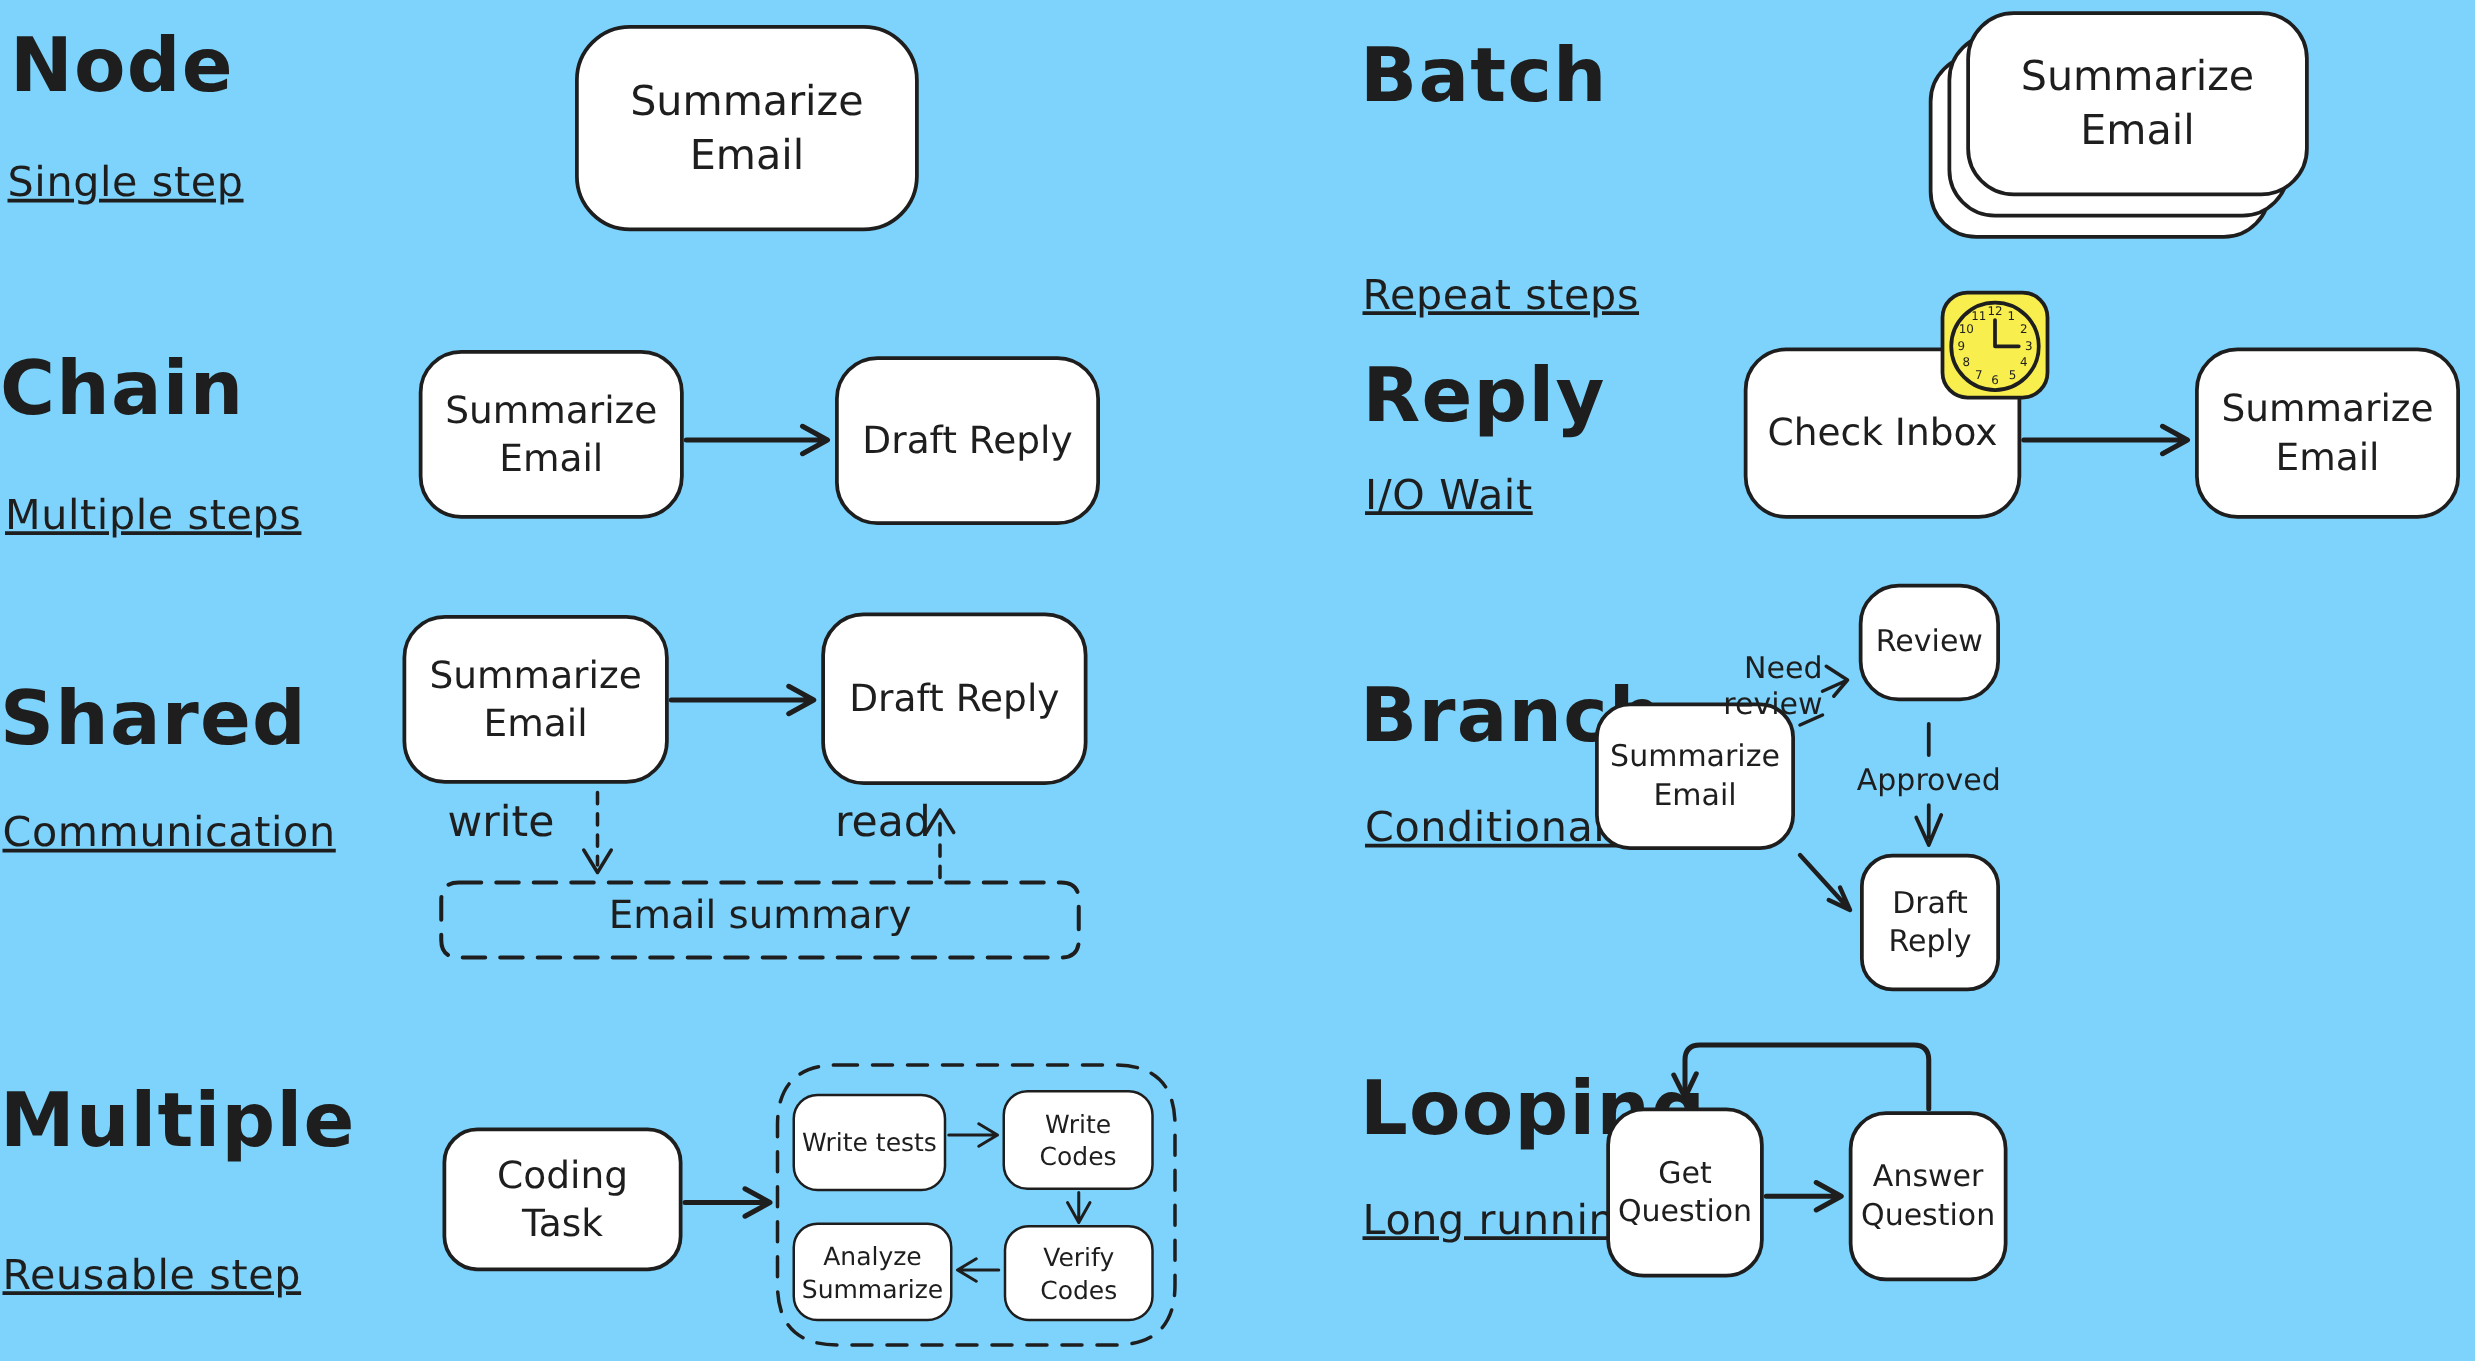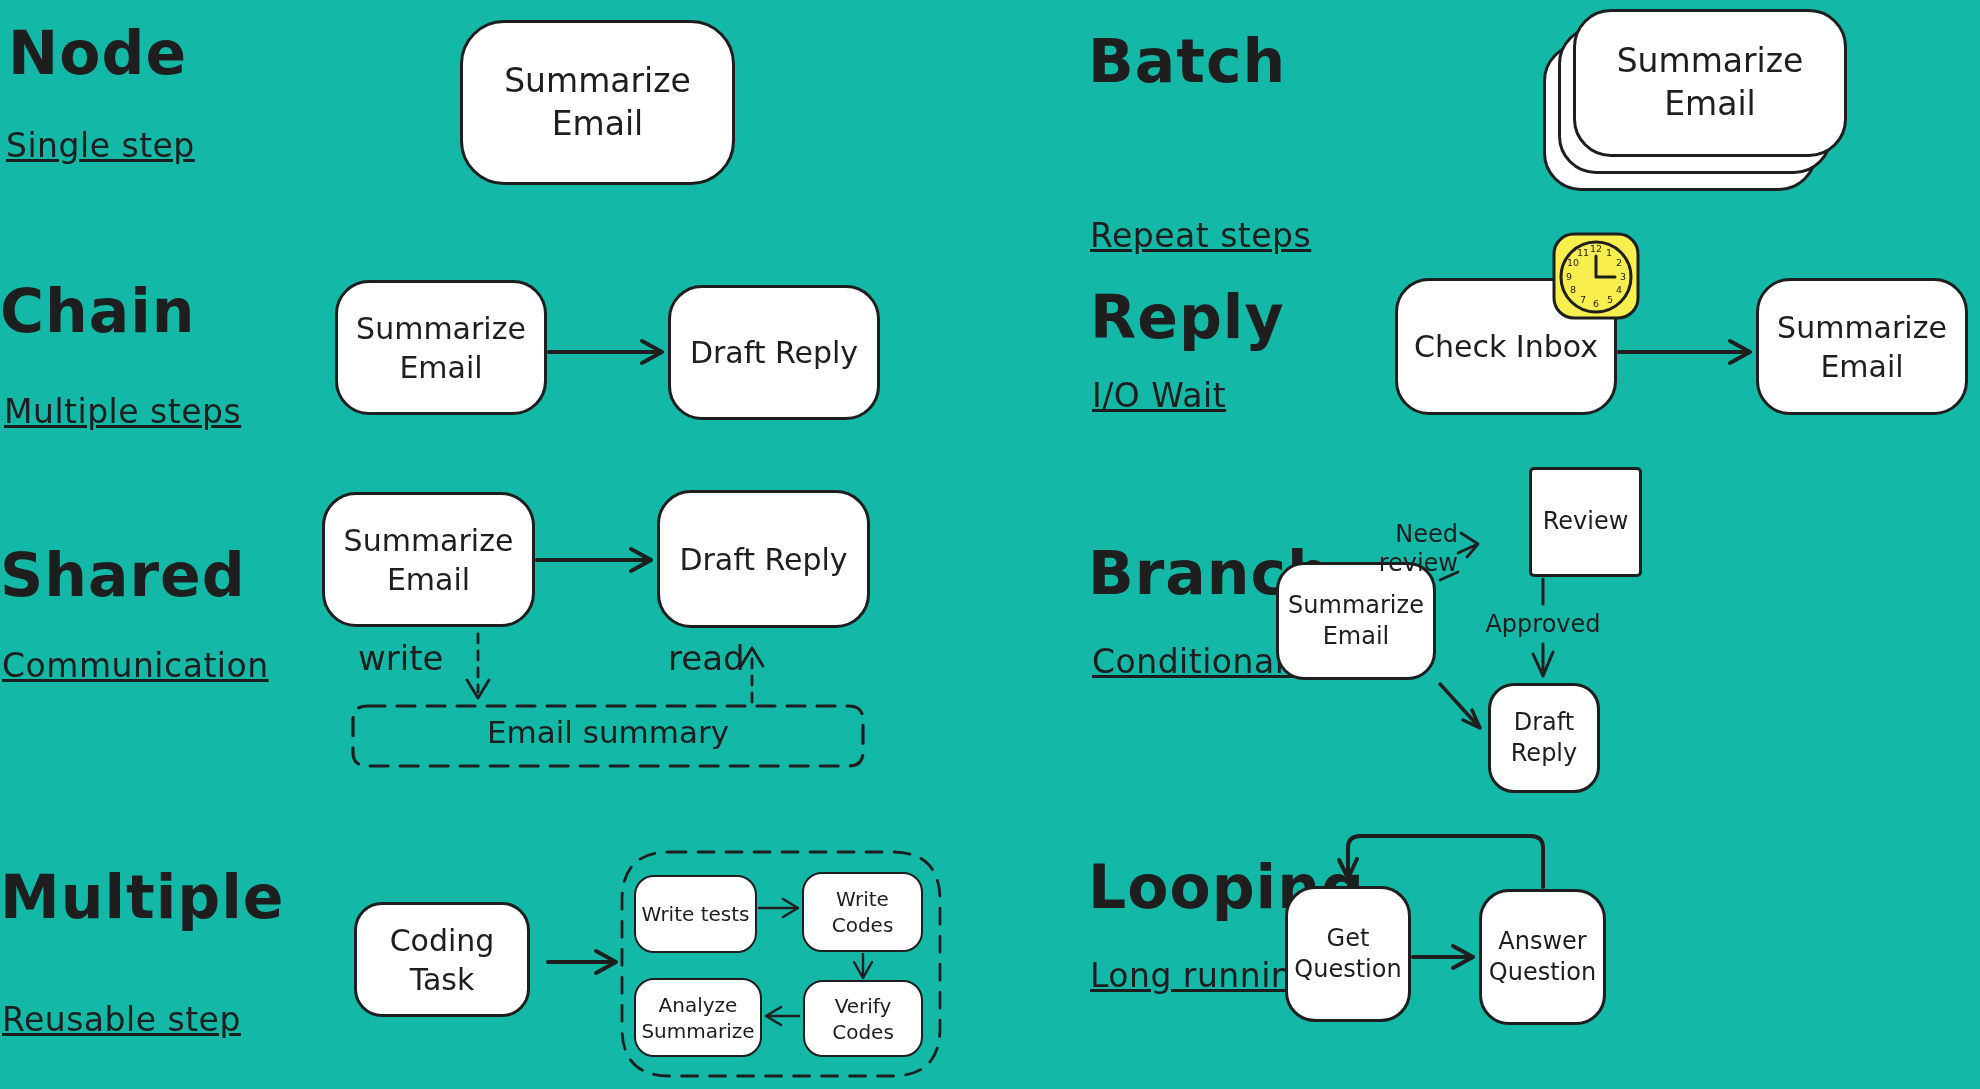--- a/index.html
+++ b/index.html
@@ -1,16 +1,16 @@
 <!DOCTYPE html>
 <html><head>
 <meta charset="utf-8">
 <style>
   html,body{margin:0;padding:0;background:#fff;}
-  #canvas{position:relative;width:1980px;height:1089px;background:#14b8a6;overflow:hidden;
+  #canvas{position:relative;width:1980px;height:1089px;background:#7dd3fc;overflow:hidden;
           font-family:"DejaVu Sans",sans-serif;color:#1e1e1e;}
   .title{position:absolute;font-size:60px;font-weight:bold;letter-spacing:1px;white-space:nowrap;}
   .subtitle{position:absolute;font-size:33px;font-weight:normal;letter-spacing:.5px;white-space:nowrap;text-decoration:underline;}
   .box{position:absolute;border:3.5px solid #1e1e1e;border-radius:34px;background:#fff;
        display:flex;align-items:center;justify-content:center;text-align:center;
        line-height:1.3;box-sizing:border-box;padding:4px;}
   .t34{font-size:33px;} .t31{font-size:30px;} .t25{font-size:24px;} .t20{font-size:20px;}
   .lbl{position:absolute;font-size:34px;white-space:nowrap;}
   .lbl-sm{position:absolute;font-size:24px;line-height:1.2;}
   svg{display:block;}
@@ -114,21 +114,21 @@
   </div>
   <div class="box t31" style="left:657px;top:490px;width:213px;height:138px">
     <span>Draft Reply</span>
   </div>
   <div class="lbl" style="left:358px;top:638px">write</div>
   <div class="lbl" style="left:668px;top:638px">read</div>
   <div class="lbl" style="left:353px;top:714px;width:510px;text-align:center;font-size:31px">Email summary</div>
 
   <div class="title" style="left:0px;top:862px">Multiple</div>
   <div class="subtitle" style="left:2px;top:1000px">Reusable step</div>
-  <div class="box t31" style="left:354px;top:902px;width:176px;height:115px;border-radius:28px">
+  <div class="box t31" style="left:354px;top:902px;width:192px;height:115px;border-radius:28px">
     <span>Coding Task</span>
   </div>
   <div class="box t20" style="left:634px;top:875px;width:123px;height:78px;border-radius:20px;border-width:2.6px">
     <span>Write tests</span>
   </div>
   <div class="box t20" style="left:802px;top:872px;width:121px;height:80px;border-radius:20px;border-width:2.6px">
     <span>Write Codes</span>
   </div>
   <div class="box t20" style="left:803px;top:980px;width:120px;height:77px;border-radius:20px;border-width:2.6px">
     <span>Verify Codes</span>
@@ -172,21 +172,21 @@
         <text x="32" y="25">11</text>
     </g>
     <path d="M45,46 L45,25 M45,46 L64,46" fill="none" stroke="#1e1e1e" stroke-width="3" stroke-linecap="round"></path>
   </svg>
 
   <div class="title" style="left:1088px;top:538px">Branch</div>
   <div class="subtitle" style="left:1092px;top:642px">Conditional step</div>
   <div class="box t25" style="left:1276px;top:562px;width:160px;height:118px;border-radius:28px">
     <span>Summarize Email</span>
   </div>
-  <div class="box t25" style="left:1529px;top:467px;width:113px;height:110px;border-radius:5px">
+  <div class="box t25" style="left:1487px;top:467px;width:113px;height:94px;border-radius:32px">
     <span>Review</span>
   </div>
   <div class="box t25" style="left:1488px;top:683px;width:112px;height:110px;border-radius:26px">
     <span>Draft Reply</span>
   </div>
   <div class="lbl-sm" style="left:1330px;top:520px;width:128px;text-align:right">Need review</div>
   <div class="lbl-sm" style="left:1478px;top:610px;width:130px;text-align:center">Approved</div>
 
   <div class="title" style="left:1088px;top:852px">Looping</div>
   <div class="subtitle" style="left:1090px;top:956px">Long running step</div>

